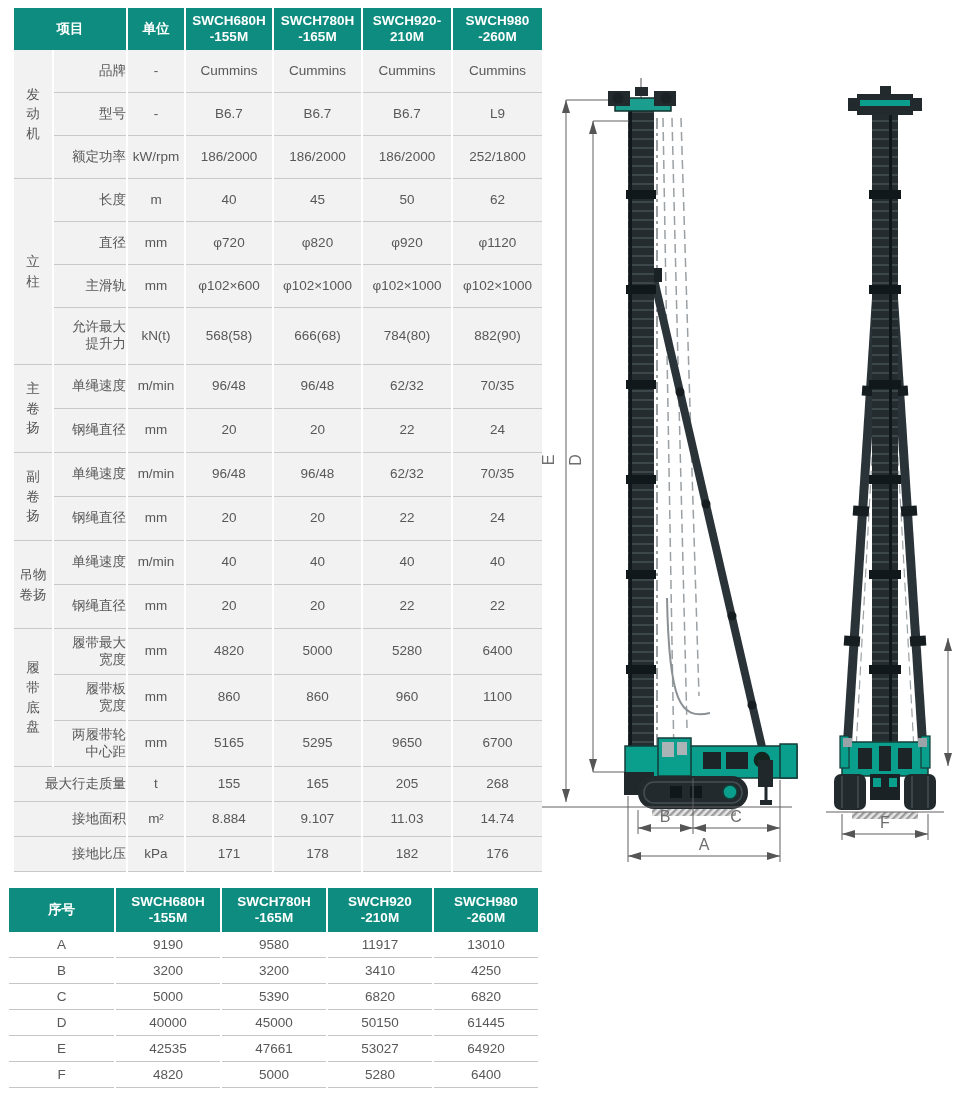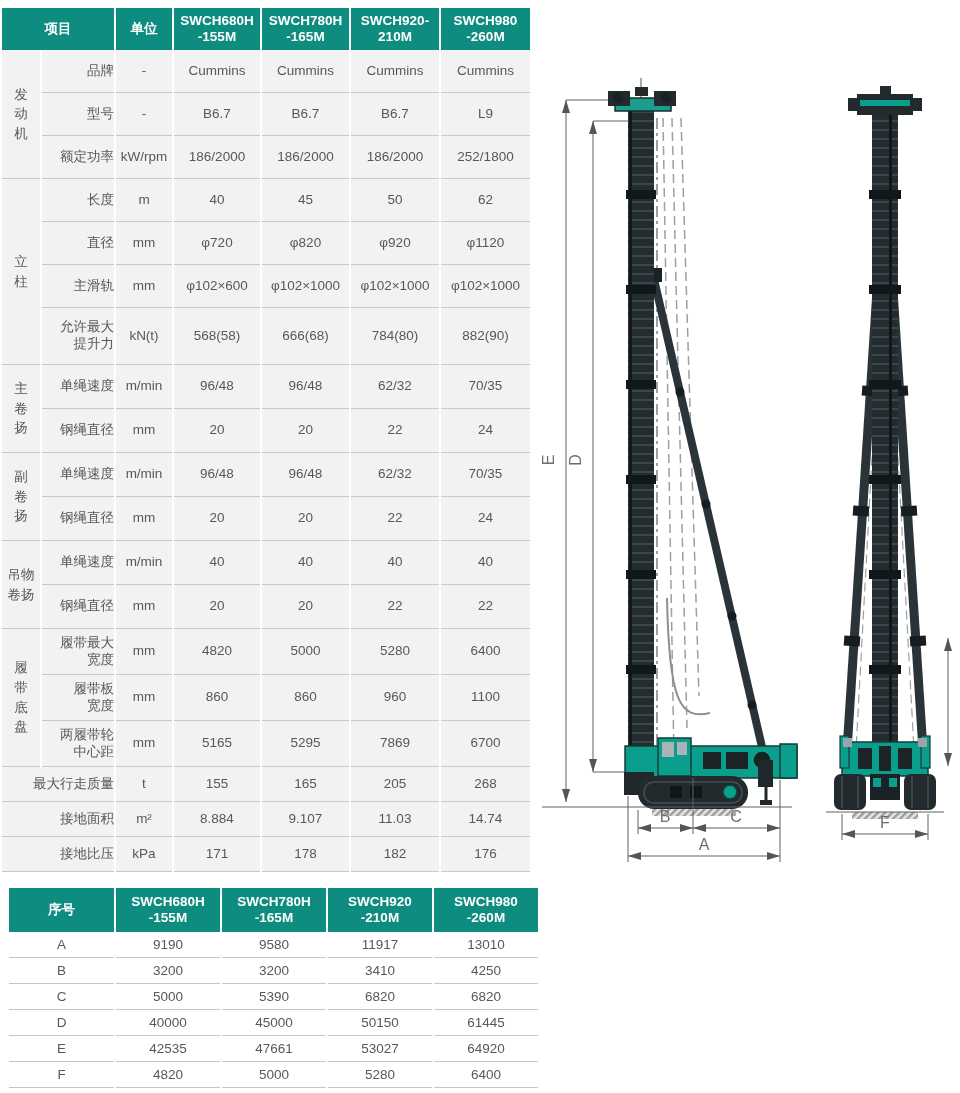--- a/index.html
+++ b/index.html
@@ -1,21 +1,21 @@
 <!DOCTYPE html>
 <html><head>
 <meta charset="utf-8">
 <style>
   html,body{margin:0;padding:0;background:#ffffff;}
   body{width:960px;height:1093px;position:relative;overflow:hidden;
        font-family:"Liberation Sans","DejaVu Sans",sans-serif;color:#595757;}
   .page{position:absolute;inset:0;}
 
   
-  table.spec{position:absolute;left:0;top:8px;width:532px;
+  table.spec{position:absolute;left:12px;top:8px;width:532px;
     border-collapse:separate;border-spacing:2px 0;table-layout:fixed;}
   table.spec th{background:#0d8c7f;color:#fff;font-weight:bold;font-size:13.5px;
     height:42px;text-align:center;vertical-align:middle;white-space:pre-line;line-height:1.15;padding:0;}
   table.spec td{background:#f2f2f2;font-size:13.5px;text-align:center;vertical-align:middle;
     border-bottom:1px solid #c9c9c9;white-space:pre-line;line-height:1.25;padding:0;}
   table.spec td.item{text-align:right;padding-left:8px;}
   table.spec td.grp{text-align:center;line-height:1.45;}
   table.spec tbody tr{height:43px;}
   table.spec tr.rw{height:44px;}
   table.spec tr.rt{height:57px;}
@@ -211,21 +211,21 @@
         <td>860</td>
         <td>960</td>
         <td>1100</td>
       </tr>
       <tr class="rc">
         <td class="item">两履带轮
 中心距</td>
         <td>mm</td>
         <td>5165</td>
         <td>5295</td>
-        <td>7869</td>
+        <td>9650</td>
         <td>6700</td>
       </tr>
 
       <tr class="rf">
         <td class="item" colspan="2">最大行走质量</td>
         <td>t</td>
         <td>155</td>
         <td>165</td>
         <td>205</td>
         <td>268</td>

